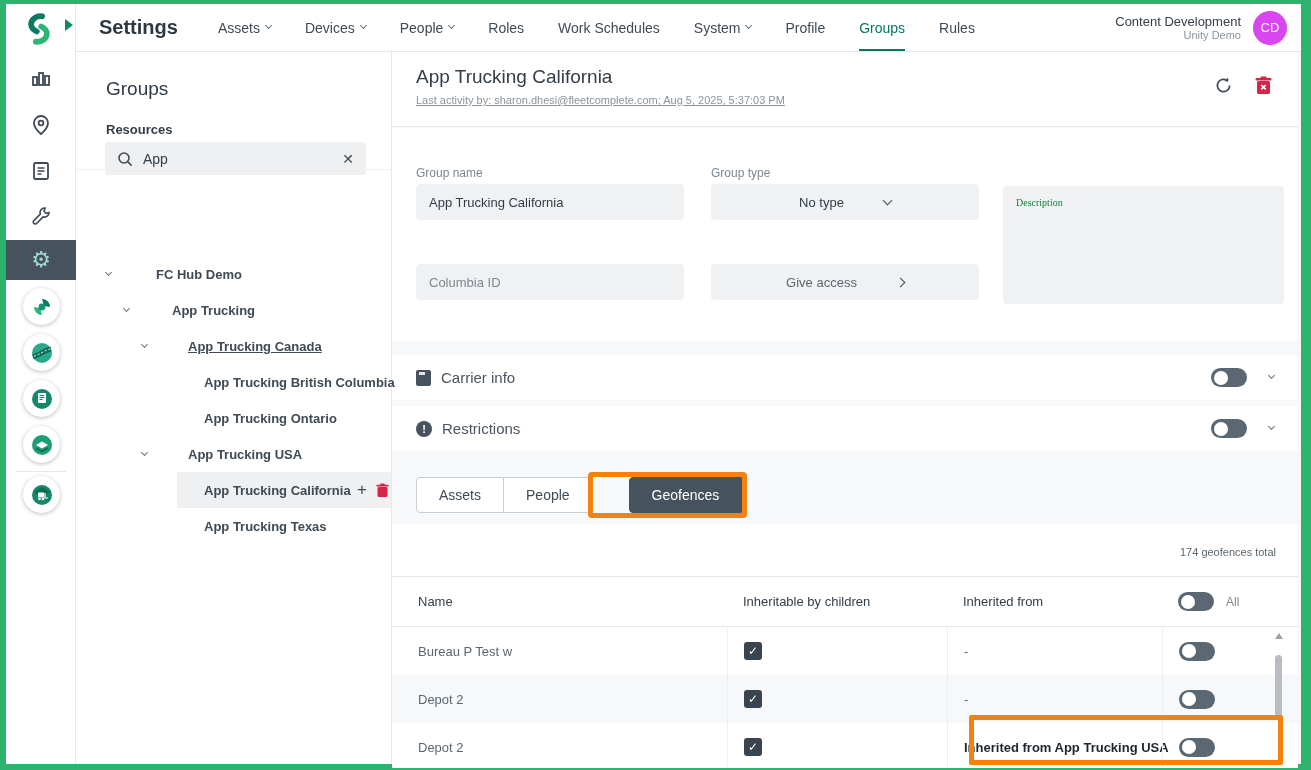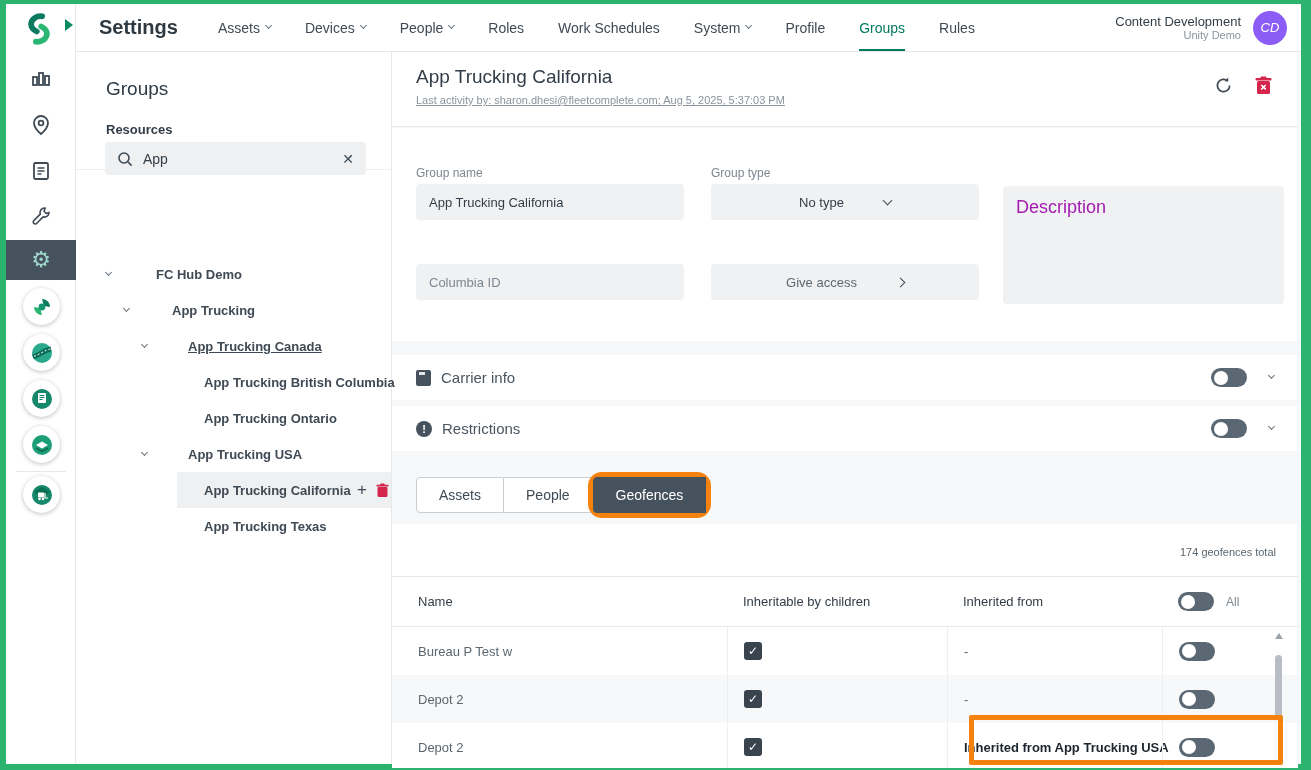--- a/index.html
+++ b/index.html
@@ -30,21 +30,21 @@
   .nav{display:flex;align-items:center;gap:34px;height:100%;}
   .nav-item{display:flex;align-items:center;gap:6px;font-size:14px;color:#3f4a55;height:100%;cursor:pointer;position:relative;}
   .nav-item.active{color:var(--accent);}
   .nav-item.active::after{content:'';position:absolute;left:0;right:0;bottom:0;height:2px;background:var(--accent);}
   .chev{display:inline-block;width:7px;height:7px;border-right:1.6px solid currentColor;border-bottom:1.6px solid currentColor;transform:rotate(45deg);margin-top:-4px;}
   .chev.sm{width:5px;height:5px;color:#6a747e;}
   .account{margin-left:auto;display:flex;align-items:center;gap:12px;padding-right:14px;}
   .acct-text{text-align:right;}
   .acct-name{font-size:13px;color:#333d47;}
   .acct-sub{font-size:11px;color:#8a949d;}
-  .avatar{width:34px;height:34px;border-radius:50%;background:#8b5cf6;color:#fff;font-size:13px;display:flex;align-items:center;justify-content:center;cursor:pointer;font-style:italic;}
+  .avatar{width:34px;height:34px;border-radius:50%;background:#d946ef;color:#fff;font-size:13px;display:flex;align-items:center;justify-content:center;cursor:pointer;}
   
   .panel{position:absolute;left:70px;top:48px;width:316px;bottom:0;background:#fff;border-right:1px solid var(--border);z-index:3;}
   .panel h2{font-size:19px;font-weight:normal;color:#2e3a44;margin:26px 0 0 30px;}
   .searchbox{position:absolute;left:29px;right:25px;top:90px;height:33px;background:#eef0f2;border-radius:4px;
     display:flex;align-items:center;padding:0 12px;gap:10px;}
   .searchbox input{border:none;background:transparent;outline:none;font-size:14px;color:#333d47;flex:1;}
   .clear-x{color:#3f4a55;font-size:14px;cursor:pointer;}
   .resources{margin:22px 0 0 30px;}
   .resources .r-title{font-size:13px;font-weight:bold;color:#333d47;}
   .resources .r-sub{font-size:12px;color:#7d8791;margin-top:4px;display:flex;align-items:center;gap:5px;}
@@ -65,38 +65,38 @@
   .page-sub{font-size:11px;color:#8a949d;margin:6px 0 0 24px;text-decoration:underline;}
   .title-icons{position:absolute;right:26px;top:24px;display:flex;gap:22px;align-items:center;}
   .icon-btn{cursor:pointer;display:flex;}
   
   .formcard{top:76px;height:213px;}
   .f-label{position:absolute;font-size:12px;color:#7d8791;}
   .f-input{position:absolute;height:36px;background:var(--input);border-radius:4px;display:flex;align-items:center;
     padding:0 13px;font-size:13px;color:#333d47;cursor:text;}
   .f-input.placeholder{color:#7d8791;font-size:13px;}
   .f-select{cursor:pointer;justify-content:center;gap:40px;}
-  .f-desc{position:absolute;background:var(--input);border-radius:4px;padding:11px 13px;font-size:18px;color:#a21caf;cursor:text;}
+  .f-desc{position:absolute;background:var(--input);border-radius:4px;padding:11px 13px;font-size:10px;color:#15803d;cursor:text;font-family:Liberation Serif, serif;}
   .chev-right{display:inline-block;width:7px;height:7px;border-right:1.8px solid #3f4a55;border-bottom:1.8px solid #3f4a55;transform:rotate(-45deg);}
   
   .section{position:absolute;left:0;width:906px;height:45px;background:#fff;display:flex;align-items:center;padding:0 24px;gap:10px;}
   .section .s-label{font-size:15px;color:#4a5560;}
   .section .s-right{margin-left:auto;display:flex;align-items:center;gap:22px;}
   .toggle{width:36px;height:19px;border-radius:10px;background:var(--toggle);position:relative;cursor:pointer;flex:0 0 auto;}
   .toggle::after{content:'';position:absolute;left:3px;top:2.5px;width:14px;height:14px;border-radius:50%;background:#fff;}
   .book-icon{width:15px;height:16px;background:var(--slate);border-radius:2px;position:relative;}
   .book-icon::after{content:'';position:absolute;left:3px;top:2px;width:6px;height:3px;background:#fff;opacity:.85;}
   .excl-icon{width:16px;height:16px;border-radius:50%;background:var(--slate);color:#fff;font-size:11px;font-weight:bold;display:flex;align-items:center;justify-content:center;}
   
   .tabs{position:absolute;left:24px;top:425px;display:flex;align-items:center;}
   .tab{height:36px;padding:0 22px;display:flex;align-items:center;font-size:14px;color:#3f4a55;background:#fff;
     border:1px solid #c9ced3;cursor:pointer;}
   .tab:first-child{border-radius:4px 0 0 4px;}
   .tab + .tab{border-left:none;}
-  .tab-hl{border:5px solid var(--orange);margin:-5px;border-radius:14px;z-index:2;}
+  .tab-hl{border:5px solid var(--orange);margin:-5px;border-radius:4px;z-index:2;padding-left:36px;}
   .tab.dark{background:var(--slate);color:#fff;border-color:var(--slate);}
   
   .tablecard{top:472px;height:244px;}
   .t-search{position:absolute;left:24px;top:12px;width:258px;height:33px;background:#eef0f2;border-radius:4px;
     display:flex;align-items:center;padding:0 12px;gap:10px;}
   .t-search input{border:none;background:transparent;outline:none;font-size:13px;color:#7d8791;flex:1;}
   .t-total{position:absolute;right:22px;top:22px;font-size:11px;color:#5b6770;}
   .t-grid{display:grid;grid-template-columns:325px 220px 215px auto;align-items:center;}
   .t-head{position:absolute;left:0;right:0;top:52px;height:51px;border-top:1px solid var(--border);border-bottom:1px solid var(--border);padding-left:26px;}
   .t-head .hcell{font-size:13px;color:#333d47;}

